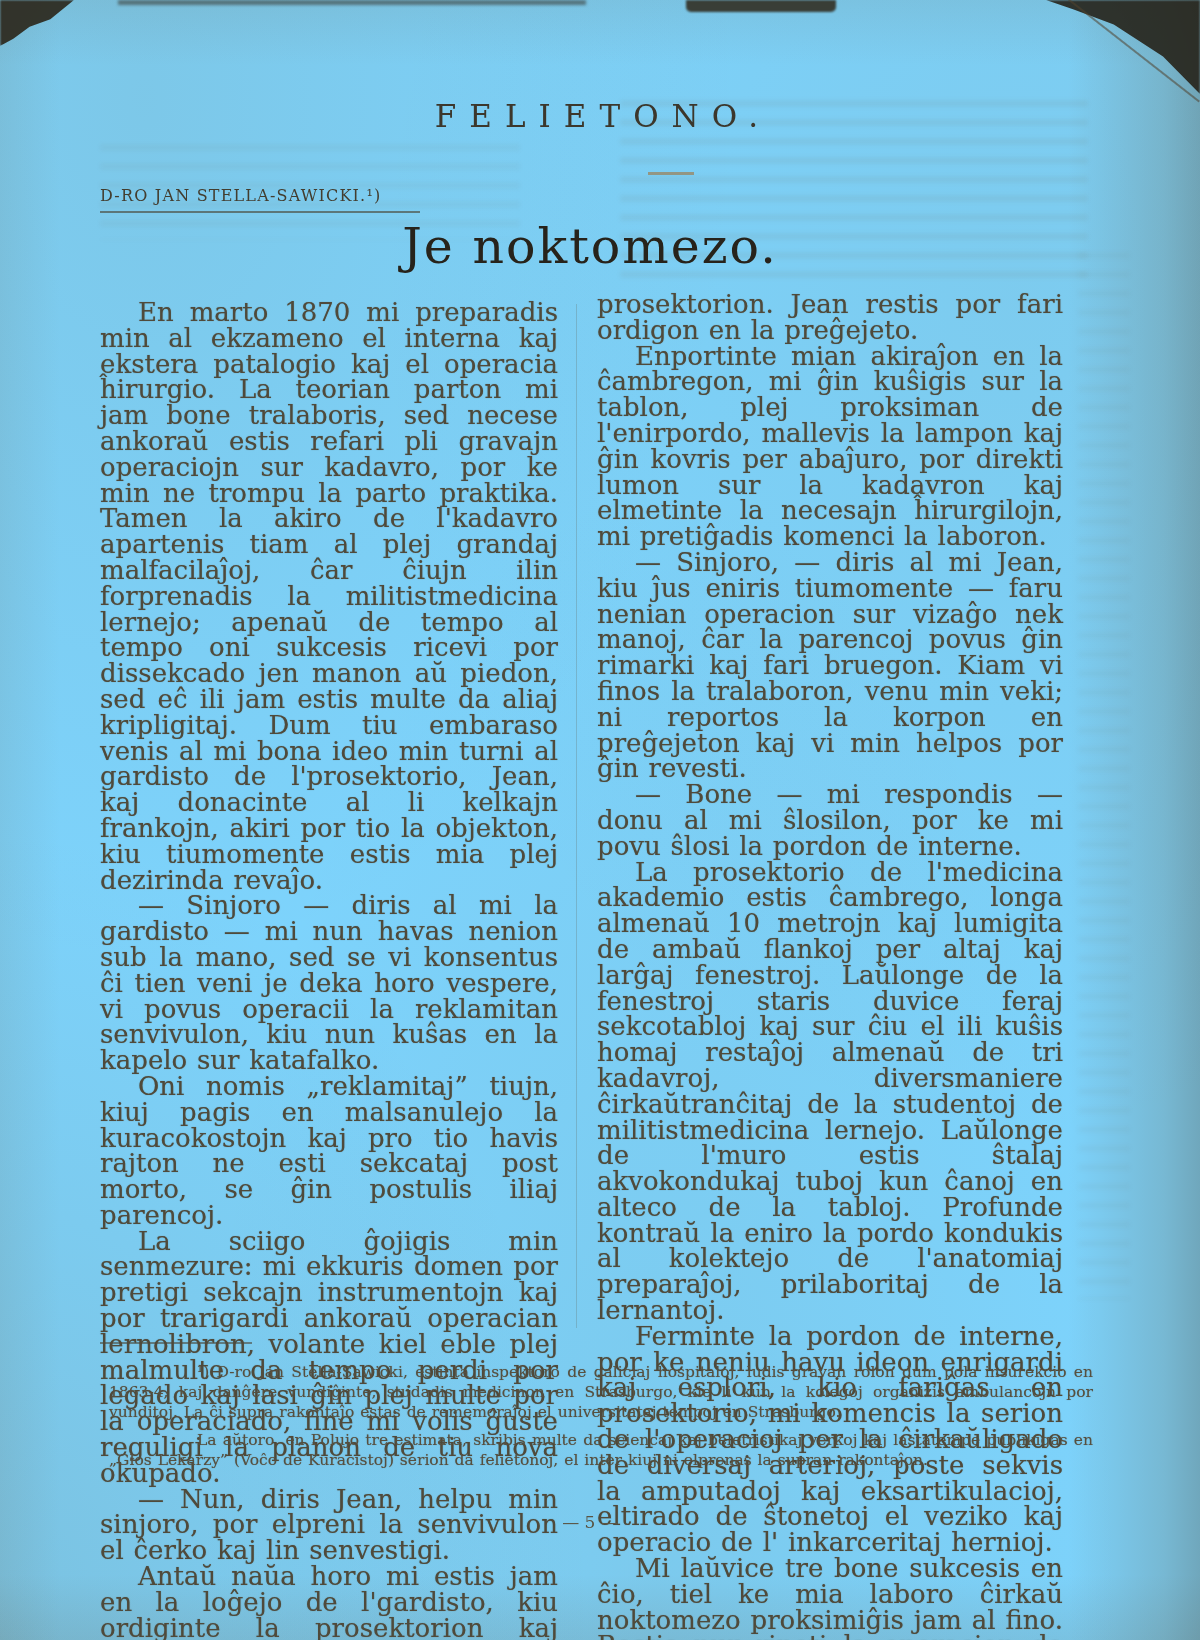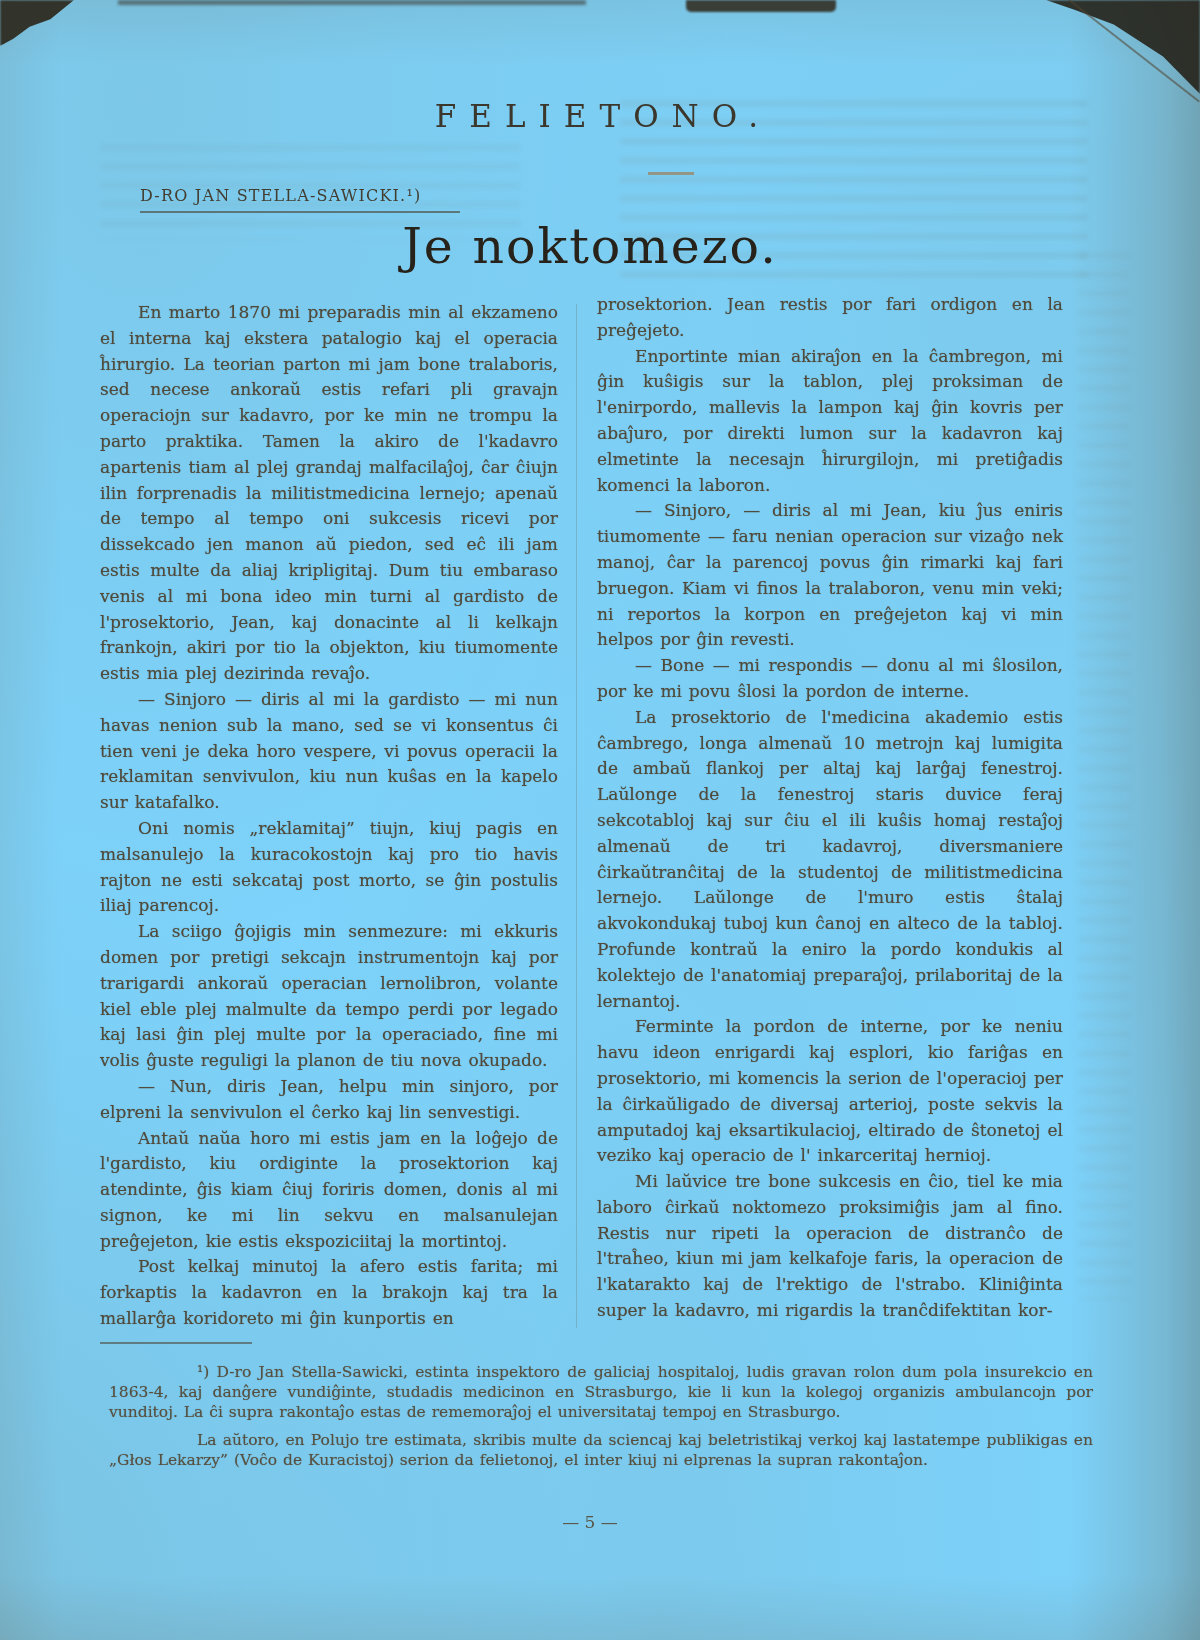--- a/index.html
+++ b/index.html
@@ -72,34 +72,34 @@
   
   .rubric {
     position: absolute; top: 98px; left: 0; width: 1180px; z-index: 3;
     text-align: center; font-size: 31px; letter-spacing: 13px; padding-left: 13px;
     color: #3c372c; filter: blur(.35px);
   }
   .byline {
     position: absolute; left: 100px; top: 186px; z-index: 3;
     font-size: 16px; letter-spacing: 1.2px; color: #433d2f;
     border-bottom: 2px solid rgba(70,62,44,.6);
-    width: 320px; padding-bottom: 6px; filter: blur(.3px); margin-left: 40px;
+    width: 320px; padding-bottom: 6px; filter: blur(.3px);
   }
   .title {
     position: absolute; top: 218px; left: 0; width: 1180px; z-index: 3;
     text-align: center; font-size: 49px; font-weight: 400; letter-spacing: 2px;
     color: #27231b; filter: blur(.3px);
   }
   
   .col { position: absolute; z-index: 3; }
   .col-left  { left: 100px; top: 300px; width: 458px; }
   .col-right { left: 597px; top: 292px; width: 466px; }
   .col p {
     margin: 0; text-align: justify; text-indent: 38px;
-    font-size: 17px; line-height: 25.8px; word-spacing: 1.5px;
+    font-size: 26px; line-height: 25.8px; word-spacing: 1.5px;
     color: #4f4a3b; filter: blur(.28px);
     text-shadow: 0 0 1px rgba(79,74,59,.55);
   }
   .col-right p:first-child { text-indent: 0; }
   
   .footnote { position: absolute; left: 100px; top: 1354px; width: 1002px; z-index: 3; }
   .footnote p {
     margin: 9px; text-align: justify; text-indent: 88px;
     font-size: 15.5px; line-height: 19.8px; word-spacing: 1px;
     color: #565040; filter: blur(.3px);

